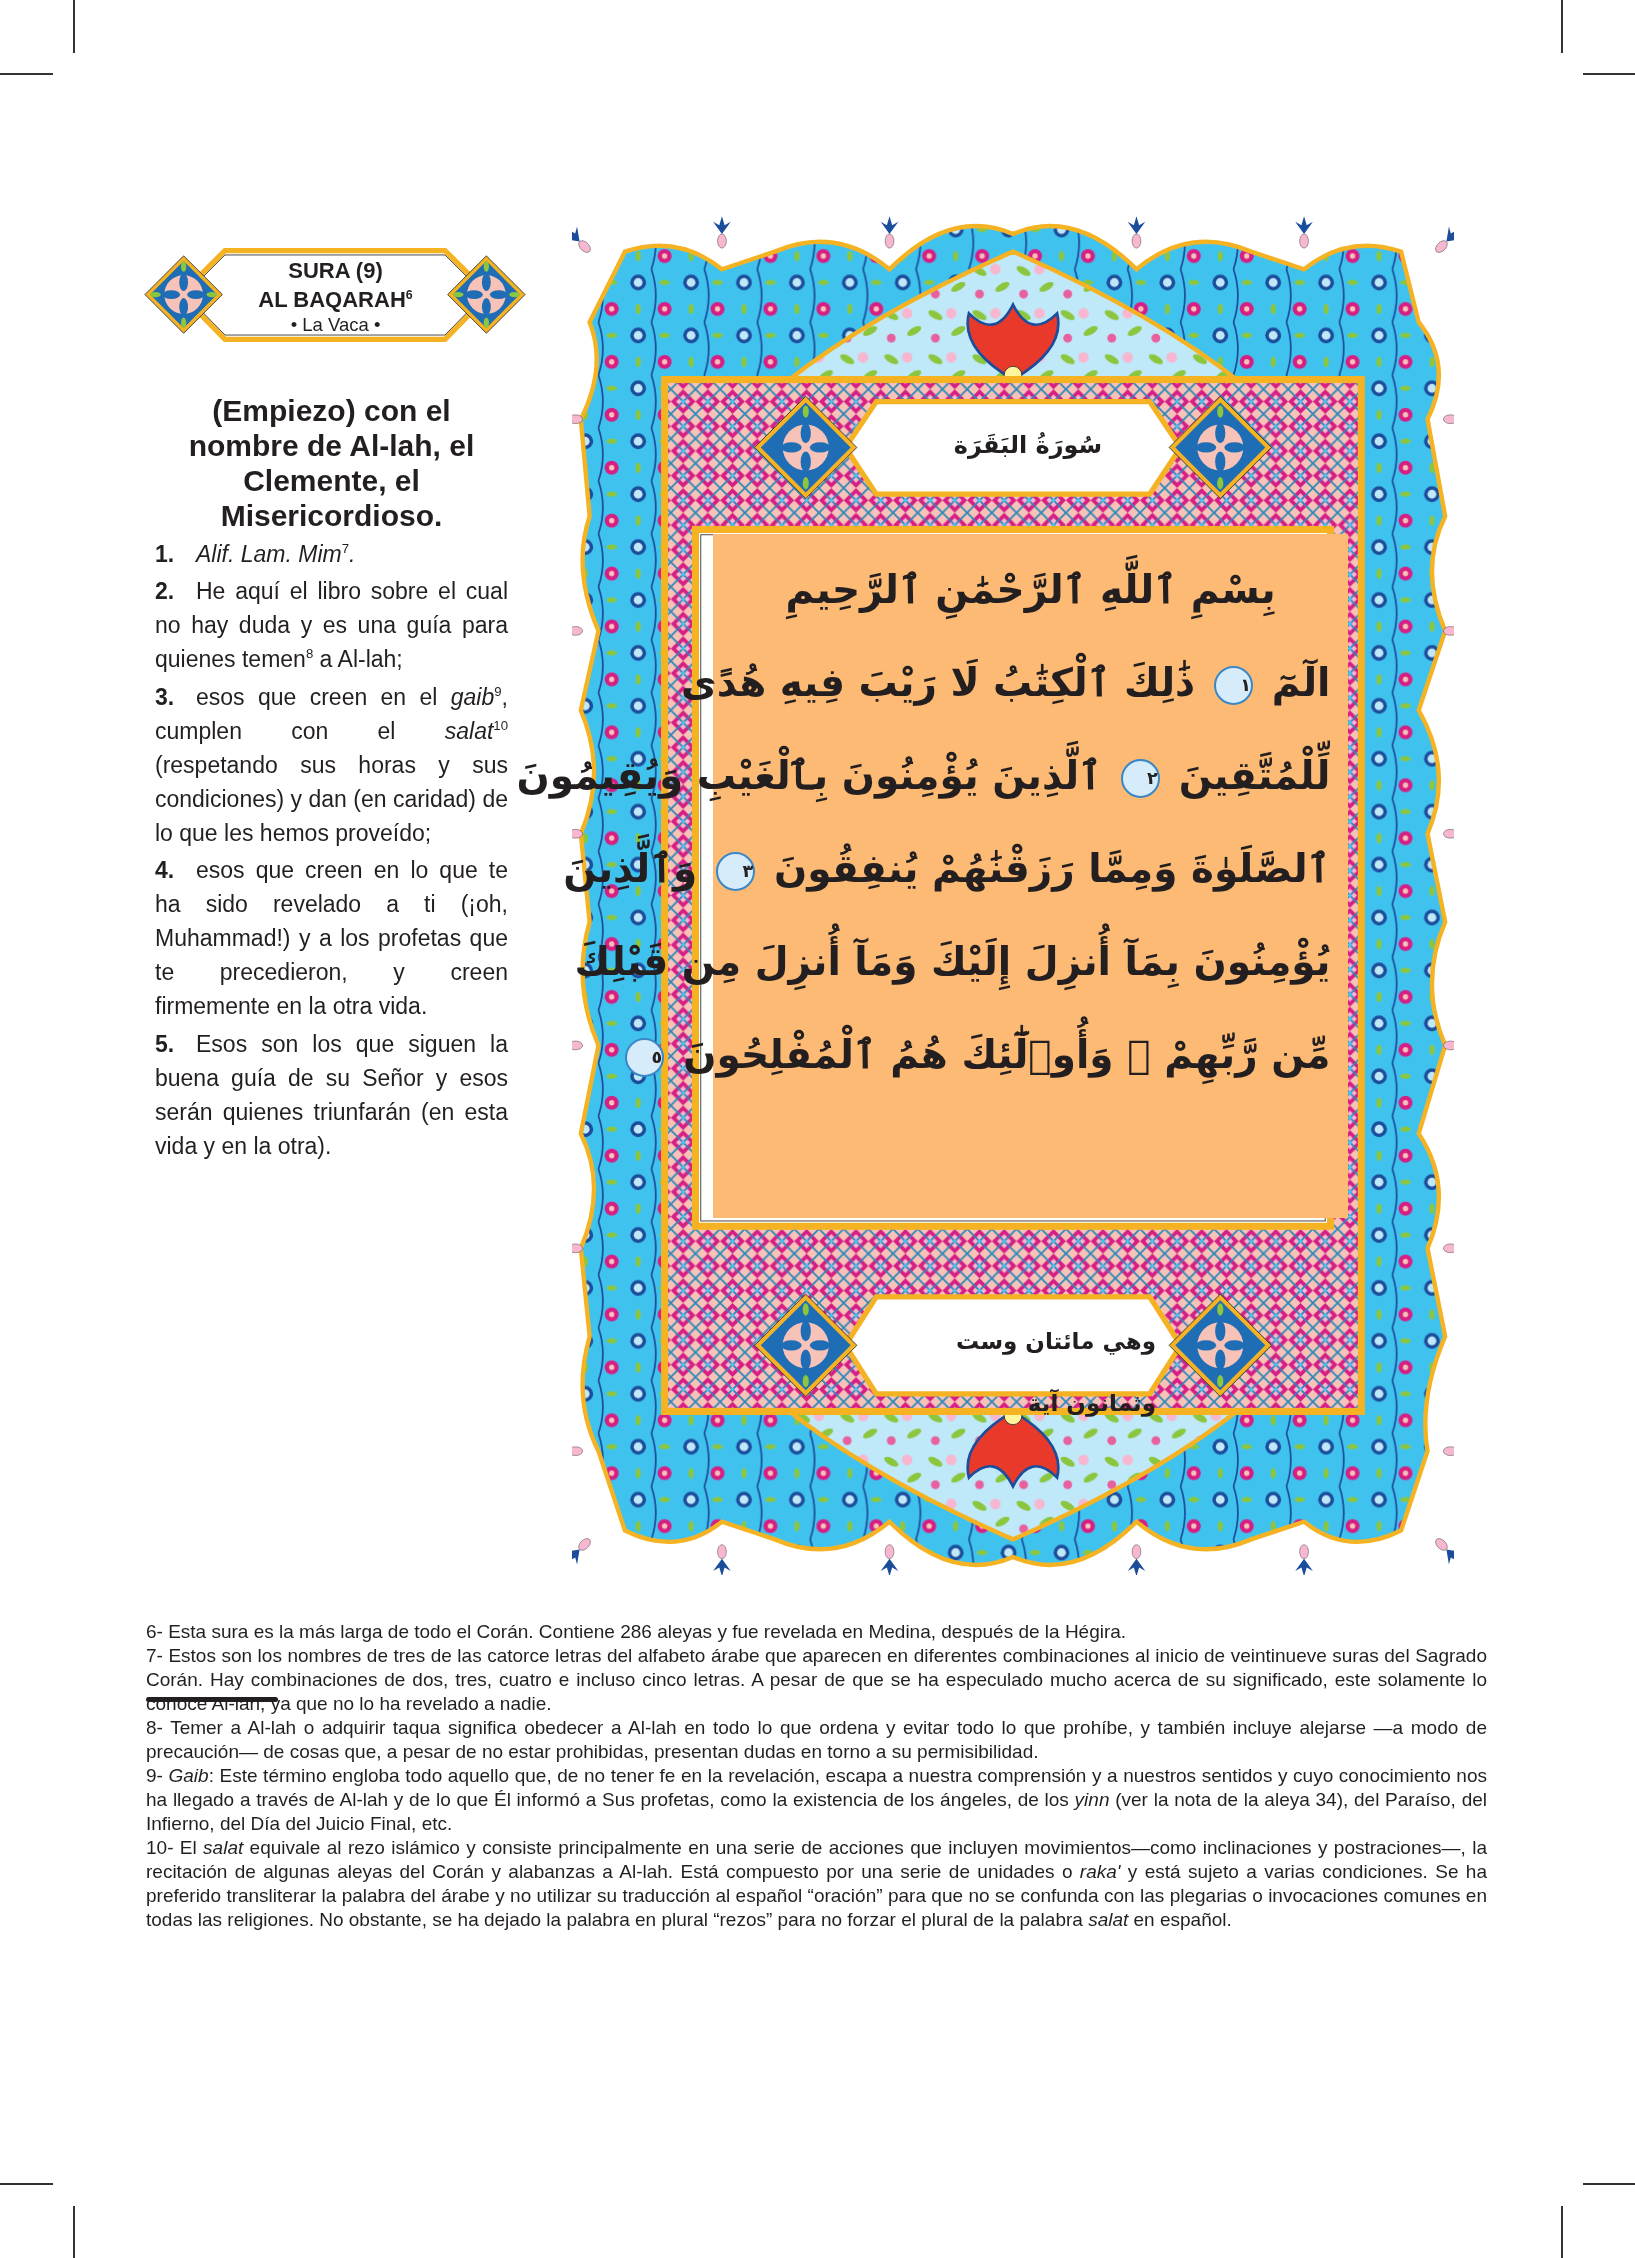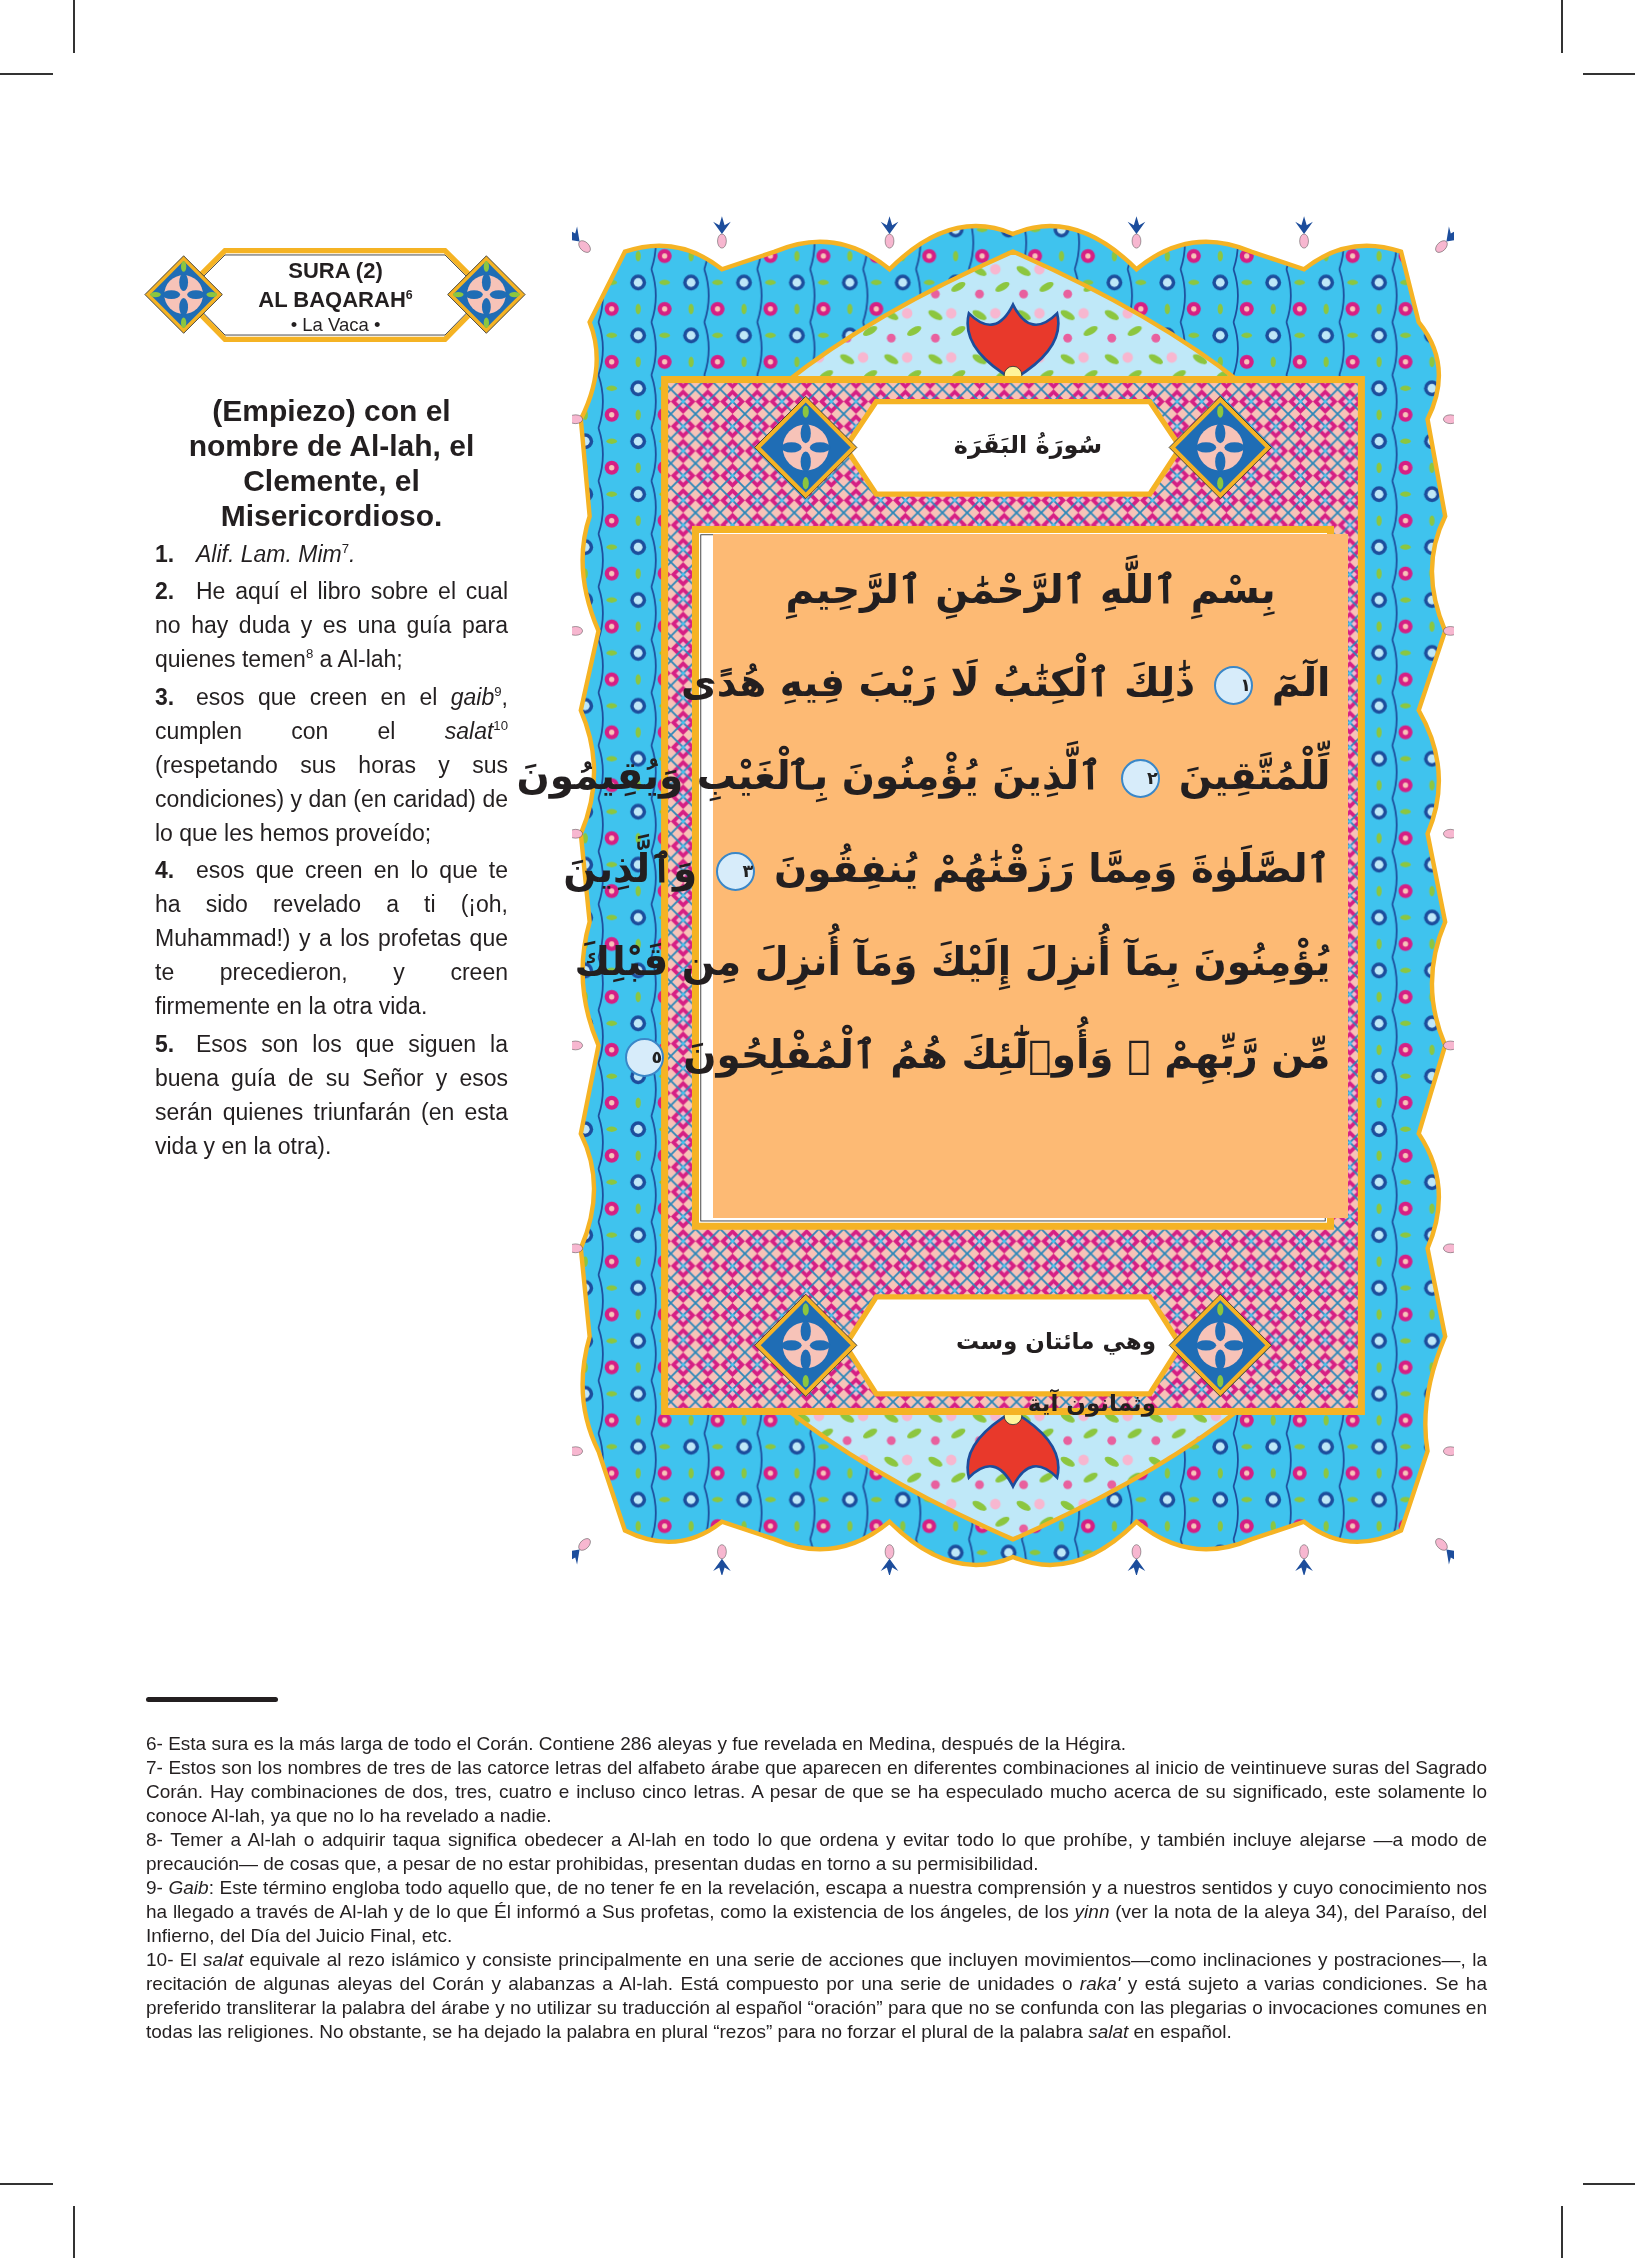--- a/index.html
+++ b/index.html
@@ -29,21 +29,21 @@
   .frame svg{position:absolute;left:0;top:0;}
   .arabic-panel{position:absolute;left:713px;top:534px;width:635px;height:684px;background:#fdba74;}
   .ar-line{direction:rtl;text-align:justify;text-align-last:justify;font-family:"DejaVu Sans",sans-serif;font-size:39px;font-weight:bold;line-height:93px;white-space:nowrap;padding:0 17.6px;}
   .ar-line.center{text-align:center;text-align-last:center;}
   .aya{display:inline-block;width:35px;height:35px;border-radius:50%;border:2.6px solid #3a87c8;background:#d7ecfa;color:#222;font-size:17.6px;line-height:35px;text-align:center;vertical-align:middle;margin:0 5.3px;}
   .title-box{position:absolute;left:887px;top:413px;width:282px;height:64px;text-align:center;font-family:"DejaVu Sans",sans-serif;font-size:24px;font-weight:bold;line-height:64px;direction:rtl;}
   .bottom-box{position:absolute;left:891px;top:1310px;width:265px;height:62px;text-align:right;font-family:"DejaVu Sans",sans-serif;font-size:23px;font-weight:bold;line-height:62px;direction:rtl;}
 
   
   .fn-rule{position:absolute;left:146px;top:1697px;width:132px;height:5.3px;background:#231f20;border-radius:2.6px;}
-  .footnotes{position:absolute;left:146px;top:1732px;width:1341px;font-size:19px;line-height:24px;font-family:"Liberation Sans Narrow","Liberation Sans",sans-serif;}
+  .footnotes{position:absolute;left:146px;top:1620px;width:1341px;font-size:19px;line-height:24px;font-family:"Liberation Sans Narrow","Liberation Sans",sans-serif;}
   .footnotes p{margin:0;text-align:justify;}
 </style>
 </head>
 <body>
 
 <div class="crop v" style="left:73px;top:0;"></div>
 <div class="crop h" style="left:0;top:73px;"></div>
 <div class="crop v" style="left:1561px;top:0;"></div>
 <div class="crop h" style="left:1583px;top:73px;"></div>
 <div class="crop v" style="left:73px;top:2206px;"></div>
@@ -76,21 +76,21 @@
       <ellipse cx="48" cy="76" rx="5" ry="10" fill="#1f6db5"></ellipse>
       <ellipse cx="34" cy="62" rx="10" ry="5" fill="#1f6db5"></ellipse>
       <ellipse cx="62" cy="62" rx="10" ry="5" fill="#1f6db5"></ellipse>
       <ellipse cx="48" cy="30" rx="3" ry="6" fill="#8cc63f"></ellipse>
       <ellipse cx="48" cy="94" rx="3" ry="6" fill="#8cc63f"></ellipse>
       <ellipse cx="16" cy="62" rx="6" ry="3" fill="#8cc63f"></ellipse>
       <ellipse cx="80" cy="62" rx="6" ry="3" fill="#8cc63f"></ellipse>
     </g>
   </svg>
   <div class="cart-text">
-    <span class="cart-t1">SURA (2)</span>
+    <span class="cart-t1">SURA (9)</span>
     <span class="cart-t2"><span>AL BAQARAH</span><sup>6</sup></span>
     <span class="cart-t3">• La Vaca •</span>
   </div>
 </div>
 
 <div class="left-col">
   <div class="intro">(Empiezo) con el nombre de Al-lah, el Clemente, el Misericordioso.</div>
   <p class="verse"><span class="num">1.</span><span class="it">Alif. Lam. Mim</span><sup>7</sup><span class="it">.</span></p>
   <p class="verse"><span class="num">2.</span><span>He aquí el libro sobre el cual no hay duda y es una guía para quienes temen</span><sup>8</sup><span> a Al-lah;</span></p>
   <p class="verse"><span class="num">3.</span><span>esos que creen en el </span><span class="it">gaib</span><sup>9</sup><span>, cumplen con el </span><span class="it">salat</span><sup>10</sup><span> (respetando sus horas y sus condiciones) y dan (en caridad) de lo que les hemos proveído;</span></p>

